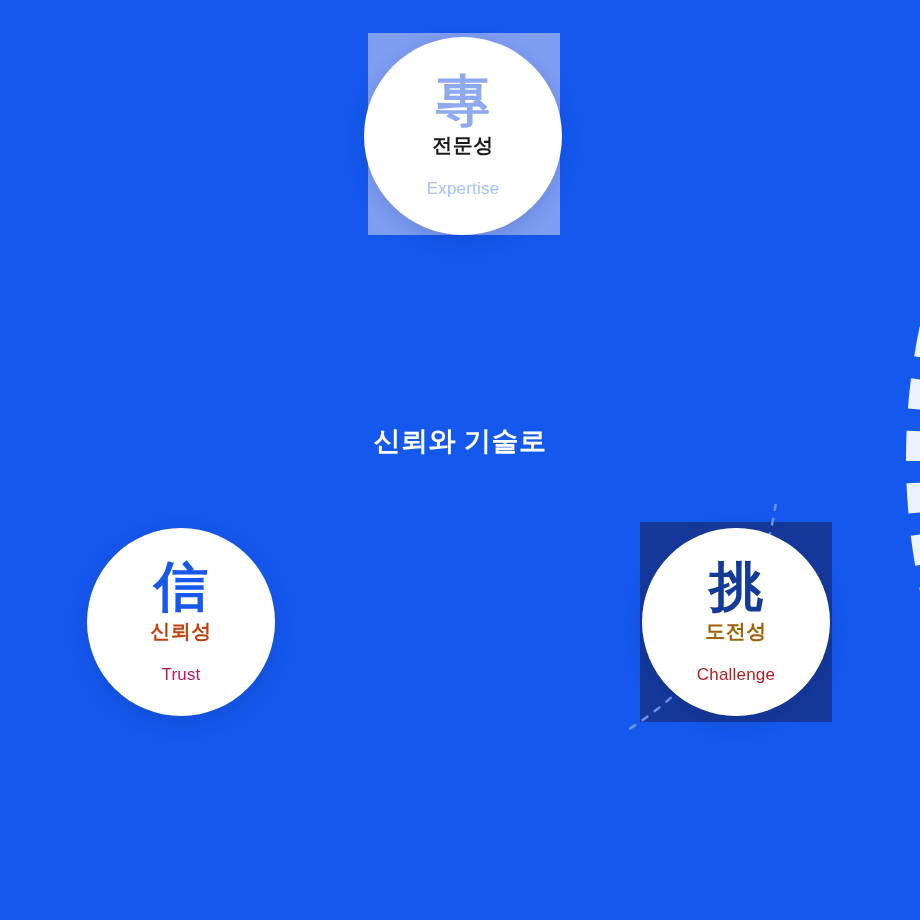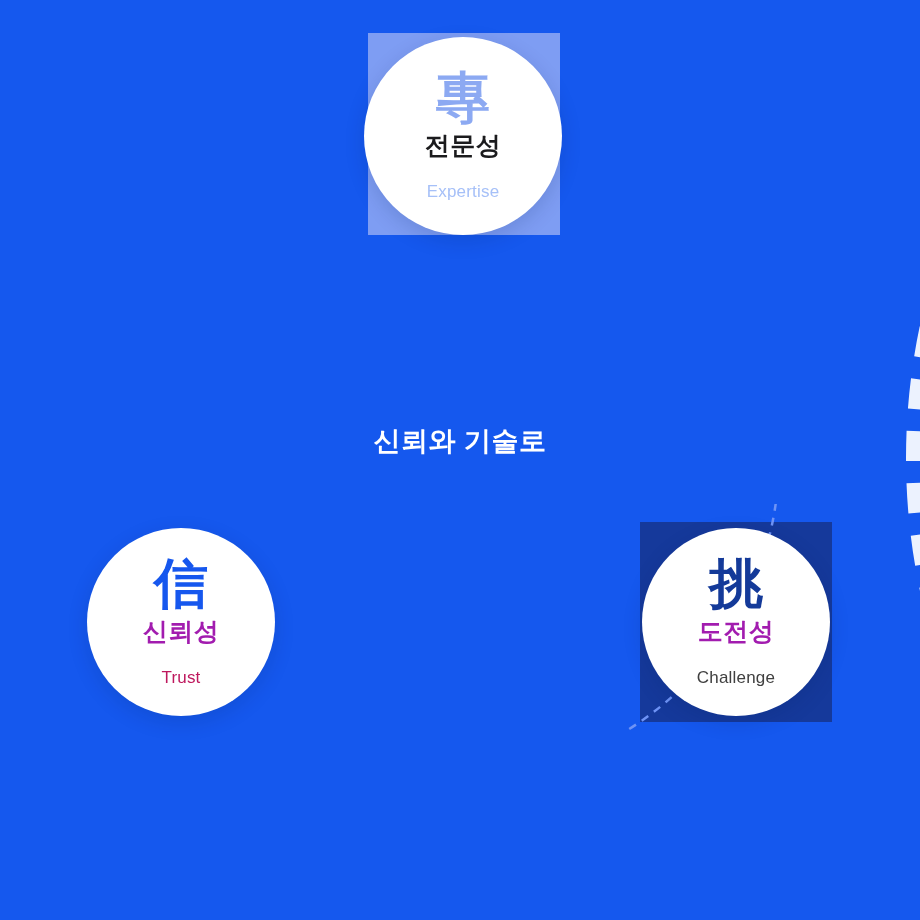--- a/index.html
+++ b/index.html
@@ -17,21 +17,21 @@
   
   .circle{
     position:absolute;z-index:3;background:#ffffff;border-radius:50%;
     display:flex;flex-direction:column;align-items:center;justify-content:center;
     text-align:center;box-shadow:0 6px 20px rgba(8,28,90,0.16);
   }
   .c-expertise{left:364px;top:37px;width:198px;height:198px;}
   .c-trust{left:87px;top:528px;width:188px;height:188px;}
   .c-challenge{left:642px;top:528px;width:188px;height:188px;}
   .hanja{font-size:54px;font-weight:700;line-height:1;}
-  .kr{font-size:25px;font-weight:700;color:#1B1B1D;margin-top:5px;letter-spacing:0.5px;}
+  .kr{font-size:20px;font-weight:700;color:#1B1B1D;margin-top:5px;letter-spacing:0.5px;}
   .en{font-size:17px;font-weight:400;margin-top:20px;letter-spacing:0.2px;}
   
   .slogan{
     position:absolute;z-index:3;left:0;right:0;top:421px;
     text-align:center;font-size:27px;font-weight:700;line-height:40px;
     letter-spacing:0.5px;
   }
 </style>
 </head>
 <body>
@@ -52,27 +52,27 @@
   </svg>
 
   <div class="circle c-expertise">
     <div class="hanja" style="color: rgb(140, 169, 242);">專</div>
     <div class="kr" style="color: rgb(27, 27, 29);">전문성</div>
     <div class="en" style="color: rgb(166, 192, 248);">Expertise</div>
   </div>
 
   <div class="circle c-trust">
     <div class="hanja" style="color: rgb(22, 87, 238);">信</div>
-    <div class="kr" style="color: #a21caf;">신뢰성</div>
+    <div class="kr" style="color: #c2410c;">신뢰성</div>
     <div class="en" style="color: #be185d;">Trust</div>
   </div>
 
   <div class="circle c-challenge">
     <div class="hanja" style="color: rgb(20, 58, 153);">挑</div>
-    <div class="kr" style="color: #a21caf;">도전성</div>
-    <div class="en" style="color: #404040;">Challenge</div>
+    <div class="kr" style="color: #a16207;">도전성</div>
+    <div class="en" style="color: #b91c1c;">Challenge</div>
   </div>
 
   <div class="slogan" style="color: rgb(255, 255, 255);">
     <div>신뢰와 기술로</div>
   </div>
 
 </div>
 
 </body></html>

